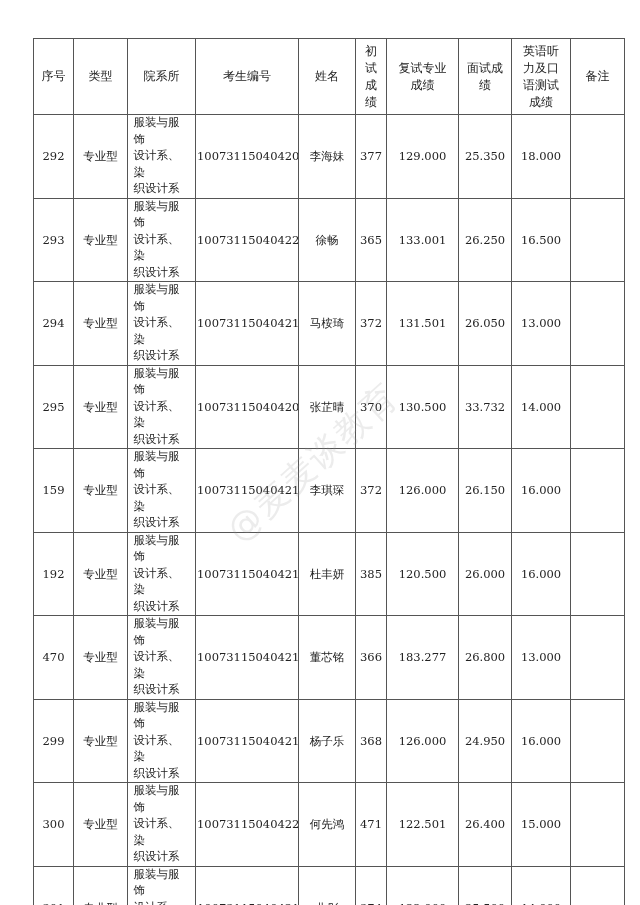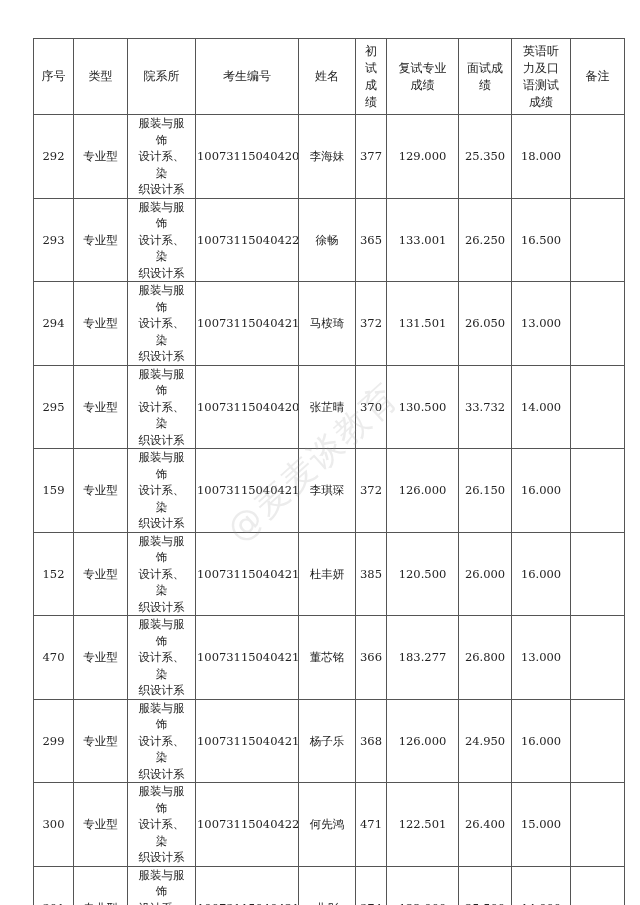--- a/index.html
+++ b/index.html
@@ -4,21 +4,21 @@
 <style>
   html, body { margin: 0; padding: 0; background: #ffffff; }
   body { width: 640px; height: 905px; position: relative; overflow: hidden;
          font-family: "DejaVu Serif", "Liberation Serif", serif; color: #222; }
   table.grid { position: absolute; left: 33px; top: 38px; border-collapse: collapse;
                table-layout: fixed; width: 591px; font-size: 11.5px; }
   table.grid td, table.grid th { border: 1px solid #555; text-align: center; vertical-align: middle;
                padding: 0 1px; font-weight: normal; line-height: 16px; overflow: hidden; }
   table.grid th { height: 75px; font-size: 12px; line-height: 17px; }
   tr.tall td { height: 50px; }
-  .dept-wrap { display: inline-block; width: 56px; text-align: center; line-height: 16.5px; }
+  .dept-wrap { display: inline-block; width: 56px; text-align: left; line-height: 16.5px; font-family: Liberation Mono, monospace; }
   .num { font-family: "DejaVu Serif", "Liberation Serif", serif; font-size: 11.5px; }
   .watermark { position: absolute; left: 205px; top: 440px; transform: rotate(-42deg);
                font-size: 34px; color: rgba(150,150,150,0.18); white-space: nowrap;
                pointer-events: none; font-family: "DejaVu Sans", sans-serif; letter-spacing: 2px; }
 </style>
 </head>
 <body>
 
 <table class="grid">
   <colgroup>
@@ -102,21 +102,21 @@
     <td><span class="dept-wrap">服装与服饰<br>设计系、染<br>织设计系</span></td>
     <td class="num">100731150404215</td>
     <td>李琪琛</td>
     <td class="num">372</td>
     <td class="num">126.000</td>
     <td class="num">26.150</td>
     <td class="num">16.000</td>
     <td></td>
   </tr>
       <tr class="tall">
-    <td>152</td>
+    <td>192</td>
     <td>专业型</td>
     <td><span class="dept-wrap">服装与服饰<br>设计系、染<br>织设计系</span></td>
     <td class="num">100731150404214</td>
     <td>杜丰妍</td>
     <td class="num">385</td>
     <td class="num">120.500</td>
     <td class="num">26.000</td>
     <td class="num">16.000</td>
     <td></td>
   </tr>

